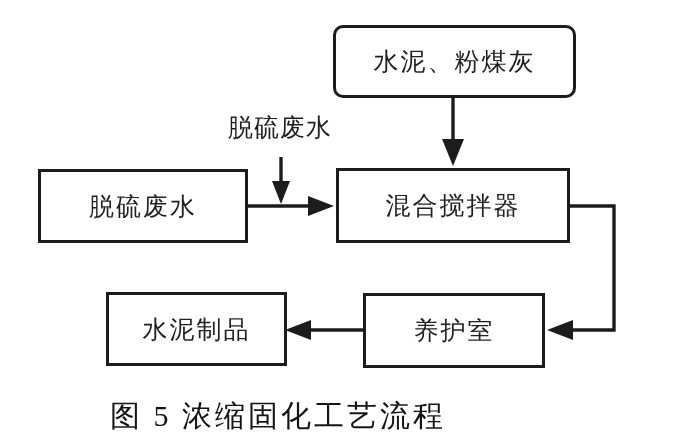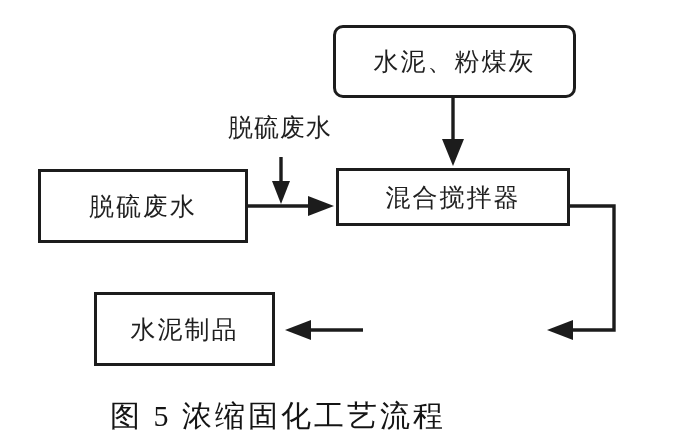--- a/index.html
+++ b/index.html
@@ -33,23 +33,23 @@
     font-size: 25px;
     color: #1f1f1f;
     letter-spacing: 2px;
     white-space: nowrap;
   }
   .node.rounded {
     border-radius: 10px;
   }
   .node-cement-flyash { left: 333px; top: 25px;  width: 243px; height: 73px; }
   .node-wastewater    { left: 38px;  top: 169px; width: 210px; height: 74px; }
-  .node-mixer         { left: 336px; top: 168px; width: 234px; height: 58px; }
+  .node-mixer         { left: 336px; top: 168px; width: 234px; height: 75px; }
   .node-curing        { left: 363px; top: 293px; width: 182px; height: 75px; }
-  .node-product       { left: 94px; top: 292px; width: 181px; height: 74px; }
+  .node-product       { left: 106px; top: 292px; width: 181px; height: 74px; }
   .annotation {
     position: absolute;
     left: 205px;
     top: 111px;
     width: 150px;
     text-align: center;
     font-size: 25px;
     color: #1f1f1f;
     letter-spacing: 1px;
     white-space: nowrap;
@@ -105,20 +105,23 @@
   </div>
 
   <div class="node node-wastewater">
     <span>脱硫废水</span>
   </div>
 
   <div class="node node-mixer">
     <span>混合搅拌器</span>
   </div>
 
+  <div class="node node-curing">
+    <span>养护室</span>
+  </div>
 
   <div class="node node-product">
     <span>水泥制品</span>
   </div>
 
   <div class="annotation">脱硫废水</div>
 
   <div class="caption">图 5 浓缩固化工艺流程</div>
 
 </div>

